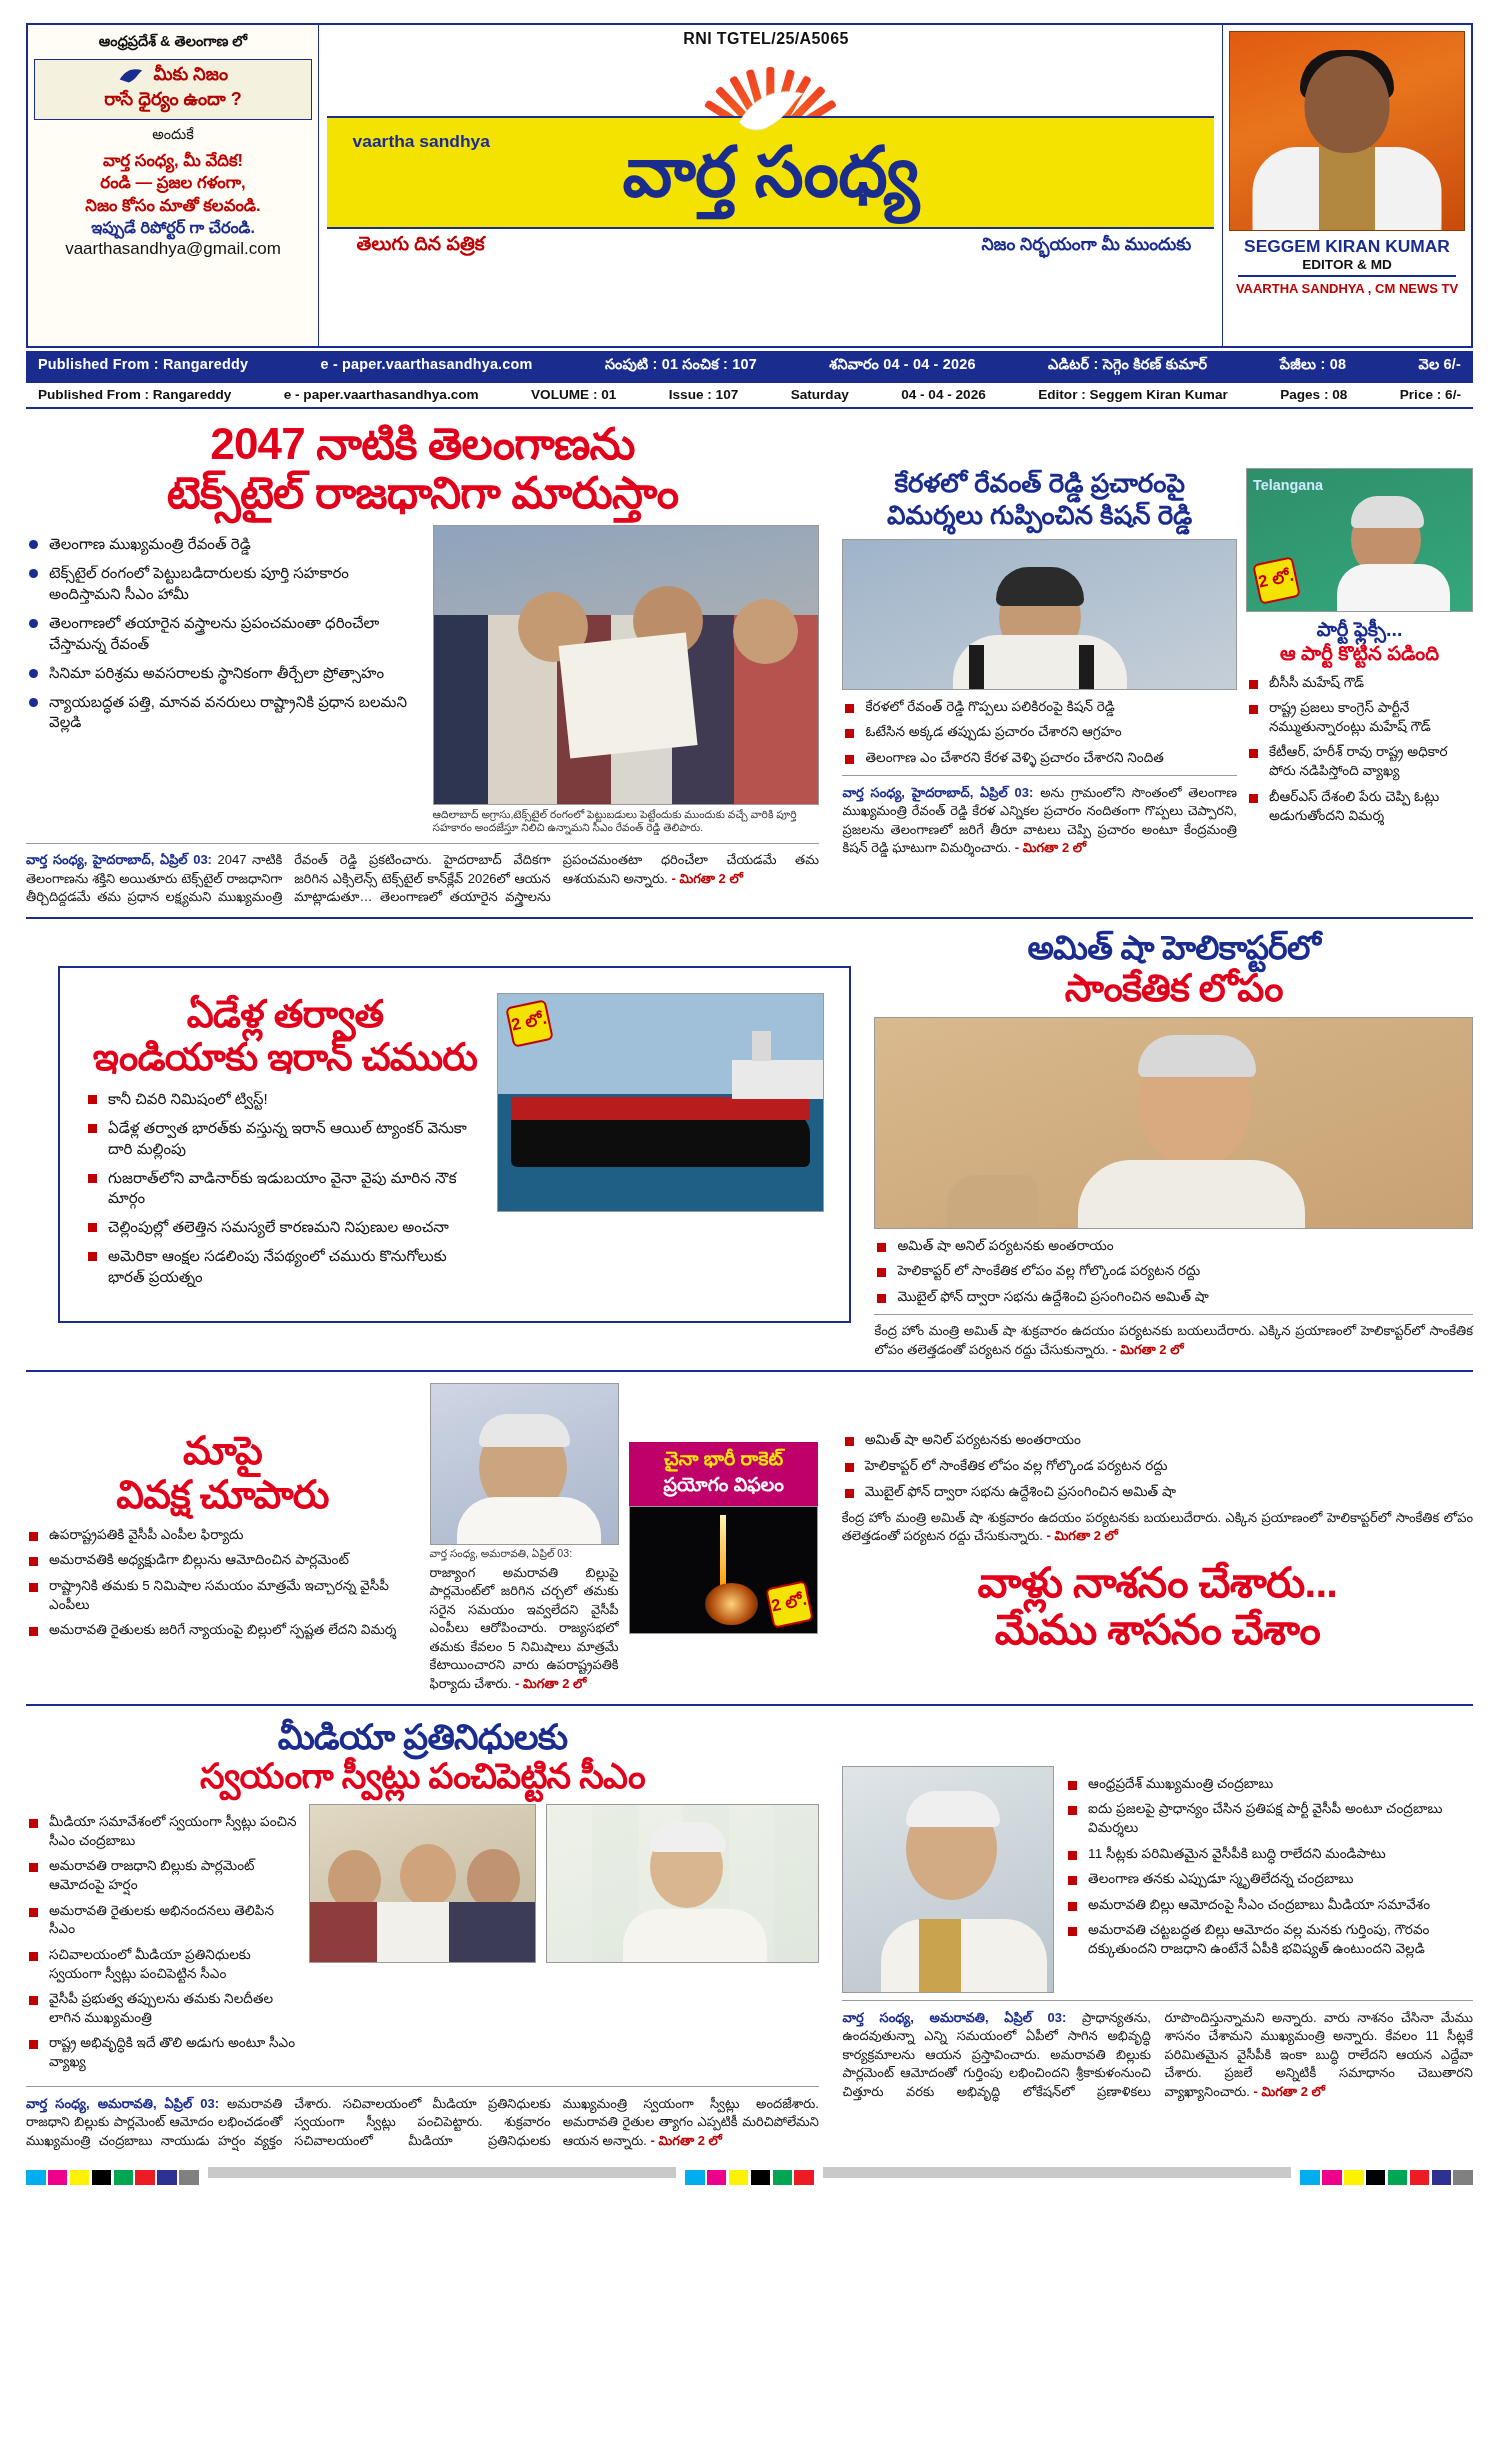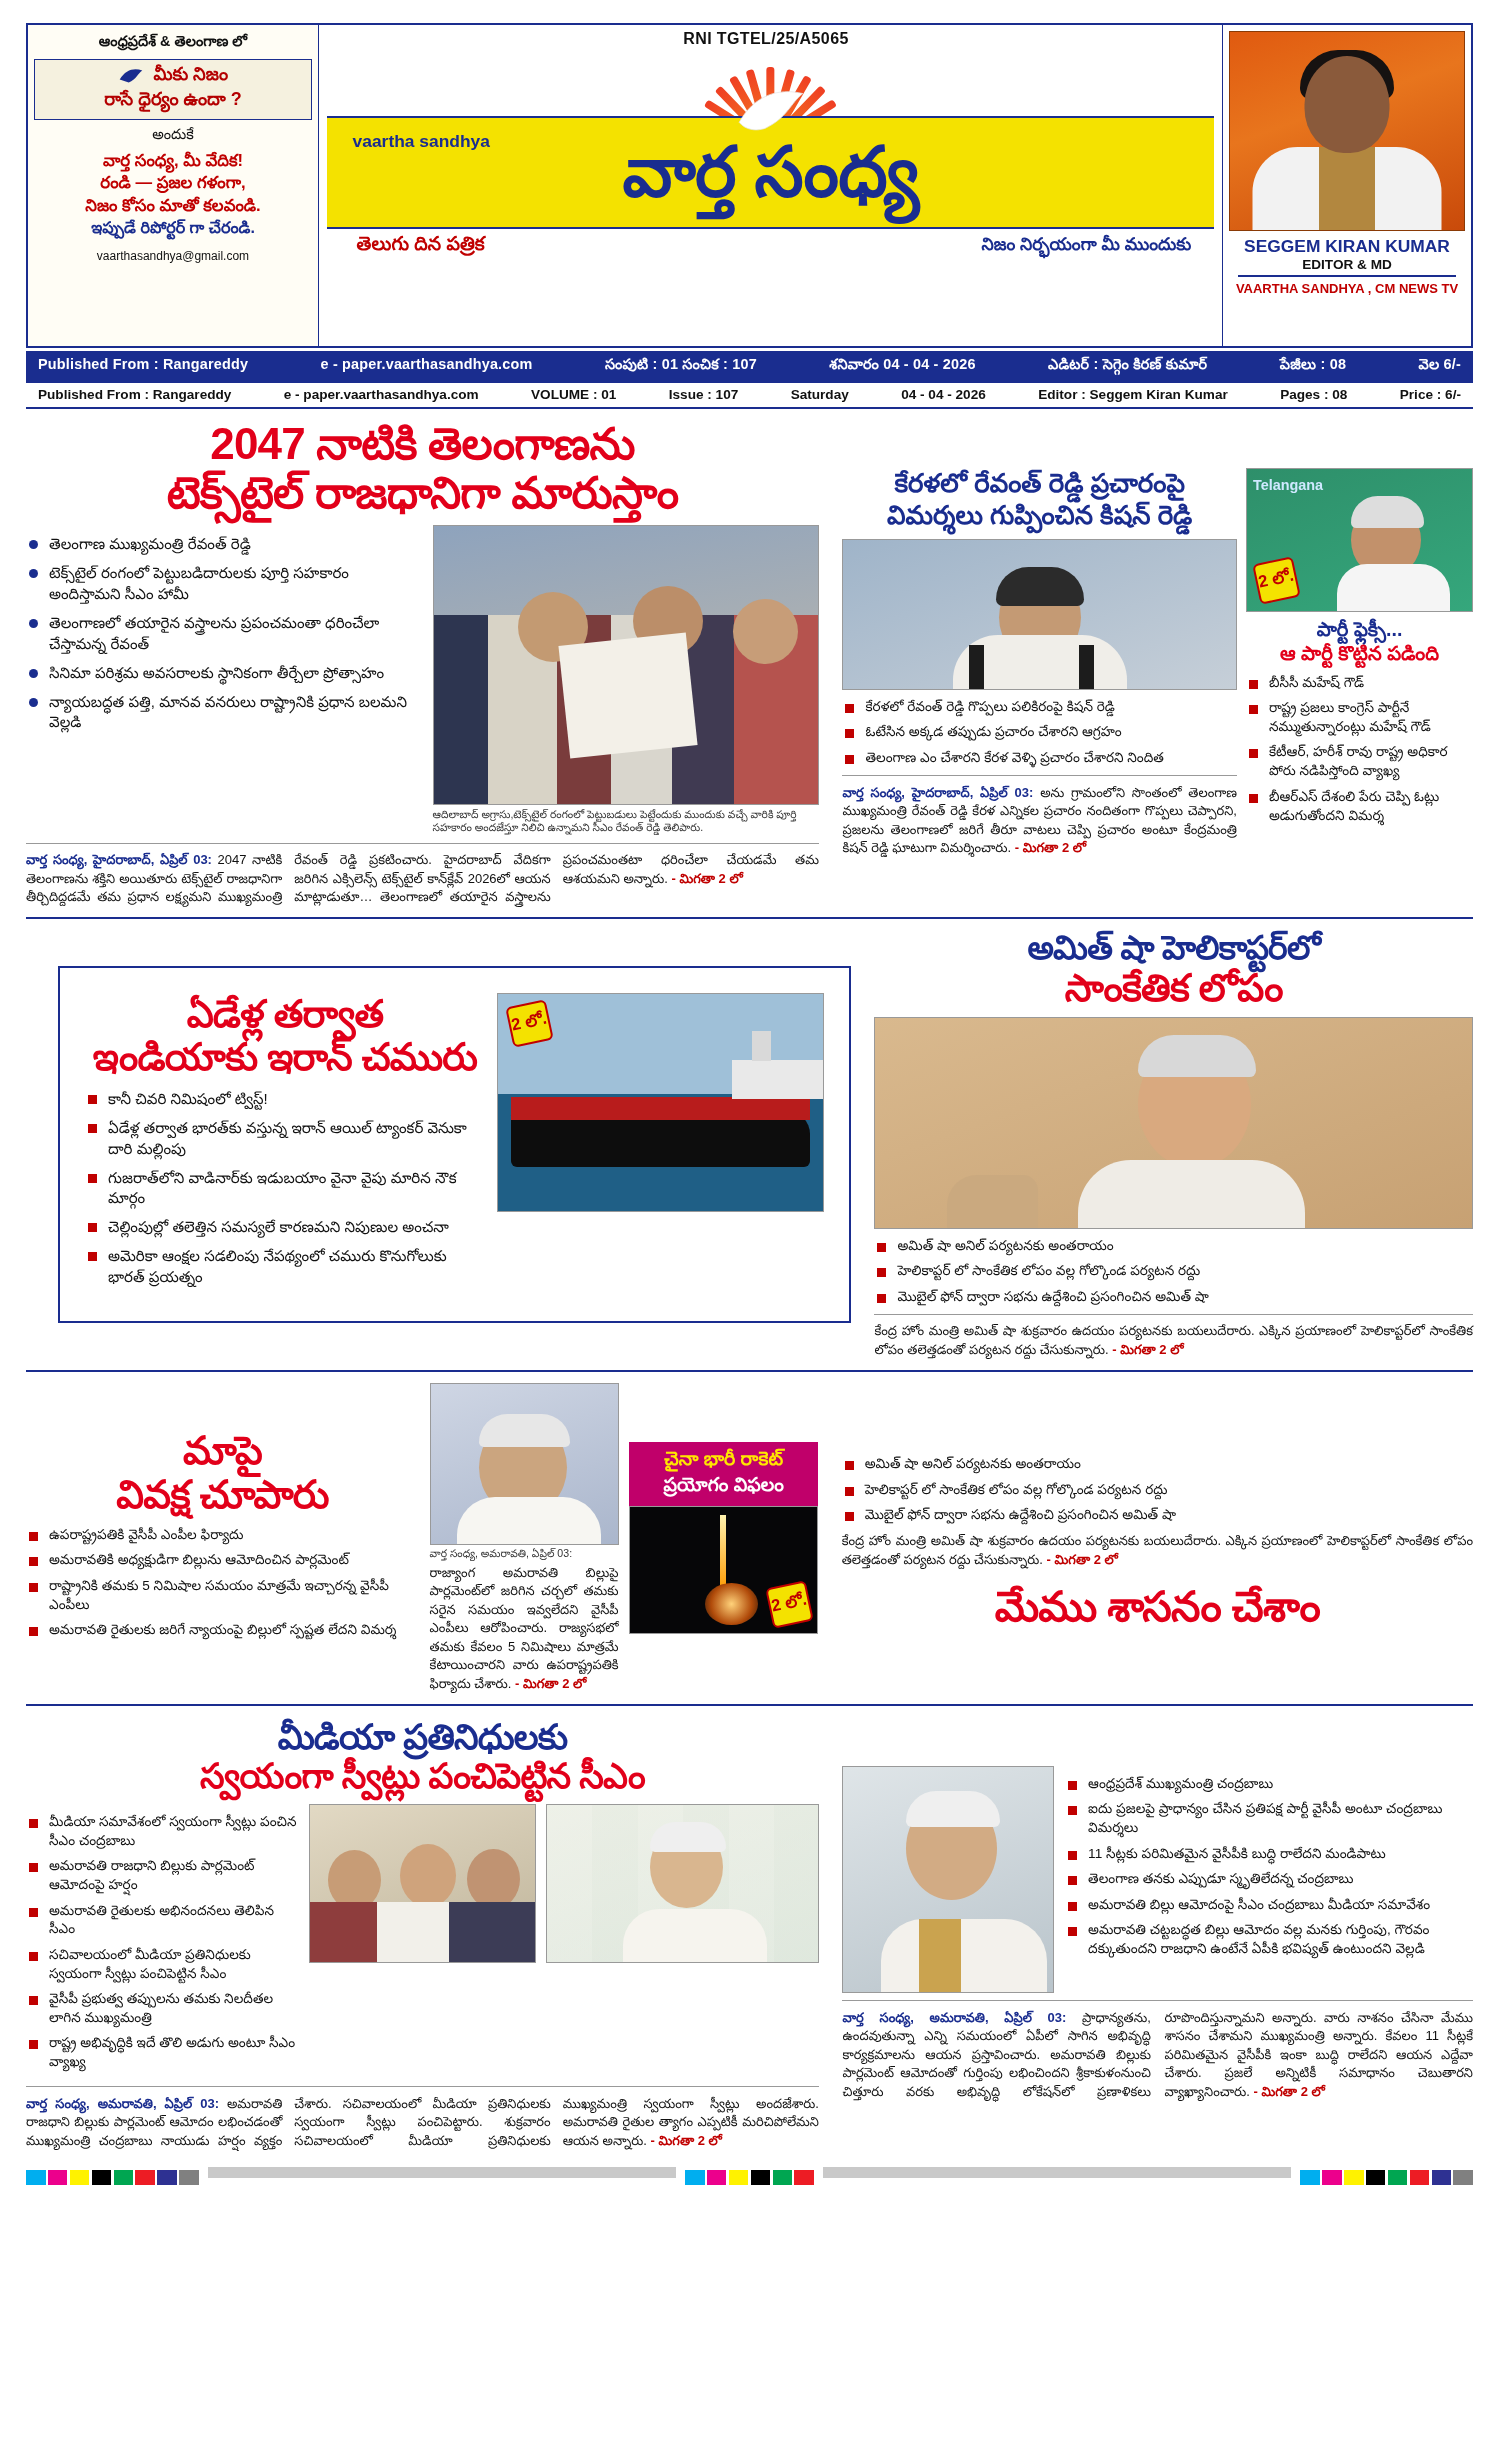--- a/index.html
+++ b/index.html
@@ -37,21 +37,21 @@
     border: 1.5px solid #1a2d8f;
     background: #f5f1df;
     padding: 4.5px 3px;
     margin-bottom: 6px;
   }
   .mh-left .box .r1 { font-size: 18px; font-weight: bold; color: #b40000; }
   .mh-left .box .r2 { font-size: 18px; font-weight: bold; color: #b40000; }
   .mh-left .l3 { font-size: 14.4px; color: #111; margin: 3px 0 4.5px; }
   .mh-left .red { color: #c00000; font-size: 16.6px; font-weight: bold; line-height: 1.35; }
   .mh-left .blue { color: #1a2d8f; font-size: 16px; font-weight: bold; line-height: 1.35; }
-  .mh-left .mail { font-size: 12px; color: #111; margin-top: 10px; }
+  .mh-left .mail { font-size: 17px; color: #111; margin-top: 0; }
   .bird-box { display:inline-block; width:26px; height:19.6px; vertical-align:middle; margin-right:4.5px;}
 
   .mh-center {
     flex: 1;
     position: relative;
     padding: 4.5px 7.6px 0 7.6px;
   }
   .rni {
     text-align: center;
     font-size: 16px;
@@ -491,20 +491,21 @@
     <div style="flex:1">
       <ul class="bullets sq sm">
         <li>అమిత్ షా అనిల్ పర్యటనకు అంతరాయం</li>
         <li>హెలికాప్టర్ లో సాంకేతిక లోపం వల్ల గోల్కొండ పర్యటన రద్దు</li>
         <li>మొబైల్ ఫోన్ ద్వారా సభను ఉద్దేశించి ప్రసంగించిన అమిత్ షా</li>
       </ul>
       <p class="body-text" style="margin:7.6px 0 13.6px">
         <span>కేంద్ర హోం మంత్రి అమిత్ షా శుక్రవారం ఉదయం పర్యటనకు బయలుదేరారు. ఎక్కిన ప్రయాణంలో హెలికాప్టర్‌లో సాంకేతిక లోపం తలెత్తడంతో పర్యటన రద్దు చేసుకున్నారు.</span>
         <span class="cont">- మిగతా 2 లో</span>
       </p>
+      <h1 class="head-red" style="font-size:42px">వాళ్లు నాశనం చేశారు...</h1>
       <h1 class="head-red" style="font-size:42px">మేము శాసనం చేశాం</h1>
     </div>
   </div>
 
   <div class="hr-blue"></div>
 
   <div class="main">
 
     <div class="col-left">
       <h1 class="head-red" style="font-size:35px;color:#1a2d8f">మీడియా ప్రతినిధులకు</h1>

